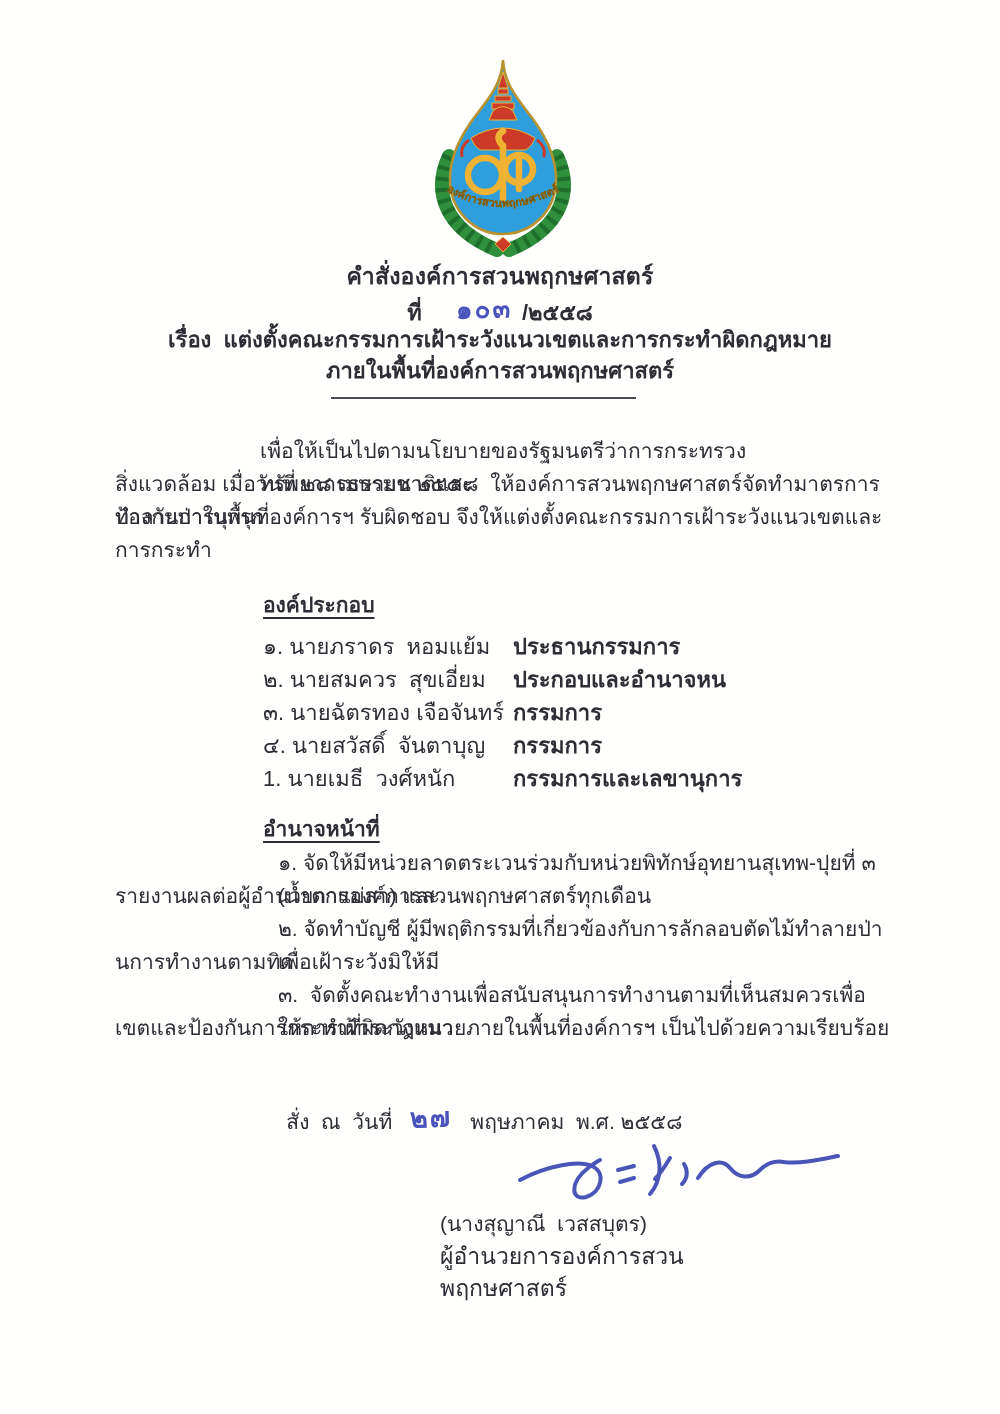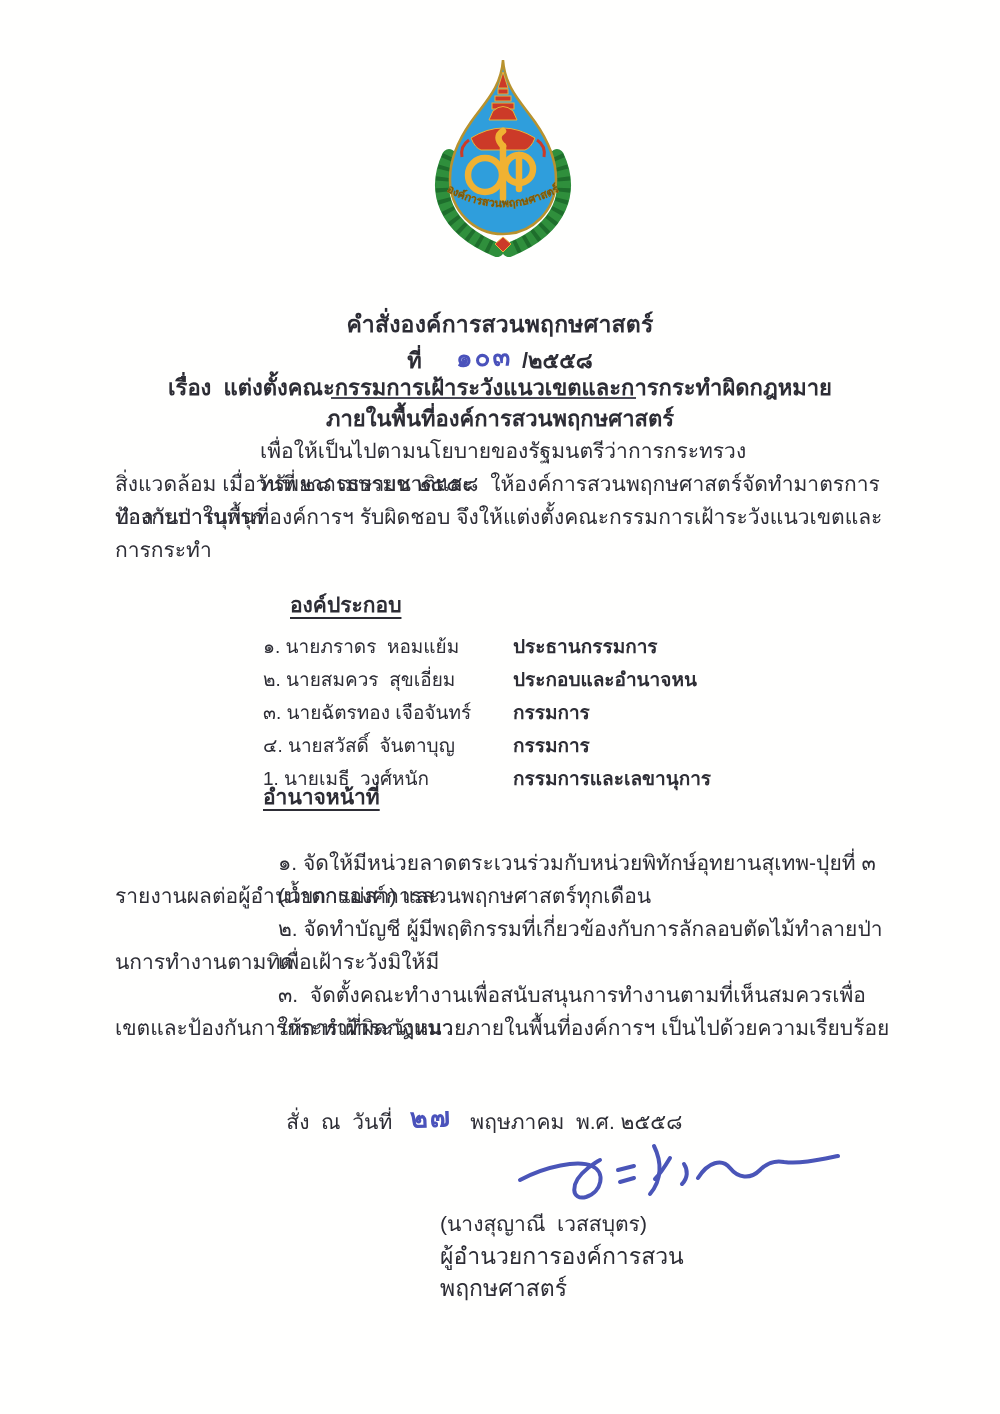--- a/index.html
+++ b/index.html
@@ -8,21 +8,21 @@
   .page {
     position:relative; width:1000px; height:1414px; background:#fffffe;
     overflow:hidden; margin:0 auto;
   }
   .txt { white-space:pre-wrap; }
 
   
   .emblem { position:absolute; left:415px; top:58px; width:176px; height:202px; }
 
   
-  .hdr-line { position:absolute; left:0; width:1000px; text-align:center;margin-top:48px; }
+  .hdr-line { position:absolute; left:0; width:1000px; text-align:center; }
   .doc-title   { top:258px; font-size:23px; font-weight:700; letter-spacing:.2px; }
   .doc-number  { top:290px; font-size:22px; font-weight:700; }
   .doc-number .gap { display:inline-block; width:34px; }
   .hand {
     color:#4a52bb; font-weight:600; font-size:26px;
     display:inline-block; transform:rotate(-2deg) translateY(-2px);
     letter-spacing:2px;
   }
   .doc-number .slash { margin-left:10px; }
   .subject1 { top:322px; font-size:22px; font-weight:700; }
@@ -38,24 +38,24 @@
   .indent-intro { padding-left:145px; }
   .indent-duty  { padding-left:163px; }
   .intro  { top:434px; }
   .duties { top:846px; }
 
   .section-heading {
     position:absolute; left:263px; font-size:21px; font-weight:700;
     text-decoration:underline; text-underline-offset:5px;
     text-decoration-thickness:1.5px; white-space:pre-wrap;
   }
-  .heading-composition { top:588px;margin-left:27px; }
-  .heading-duties { top:780px; }
+  .heading-composition { top:588px; }
+  .heading-duties { top:812px; }
 
-  .members { position:absolute; left:263px; top:630px; width:600px; font-size:19px; }
+  .members { position:absolute; left:263px; top:630px; width:600px; font-size:22px; }
   .member-row { position:relative; height:33px; line-height:33px; }
   .member-name { white-space:pre-wrap; }
   .member-role { position:absolute; left:250px; top:0; white-space:pre-wrap;font-weight:bold; }
 
   
   .order-line {
     position:absolute; left:263px; top:1060px; font-size:21px; line-height:40px;
     white-space:pre-wrap;
   }
   .order-line .hand { margin:0 18px; font-size:27px; }

